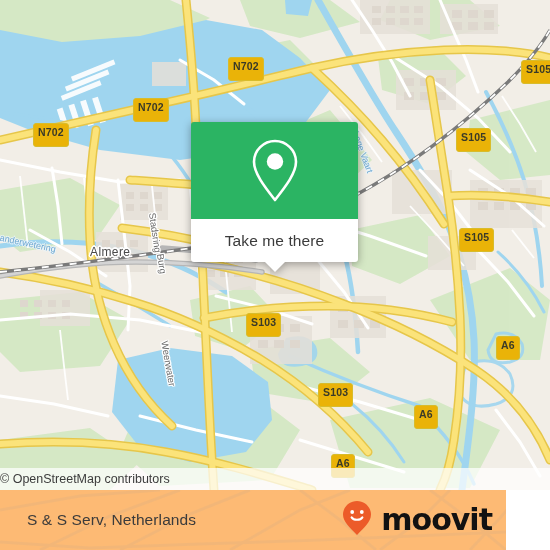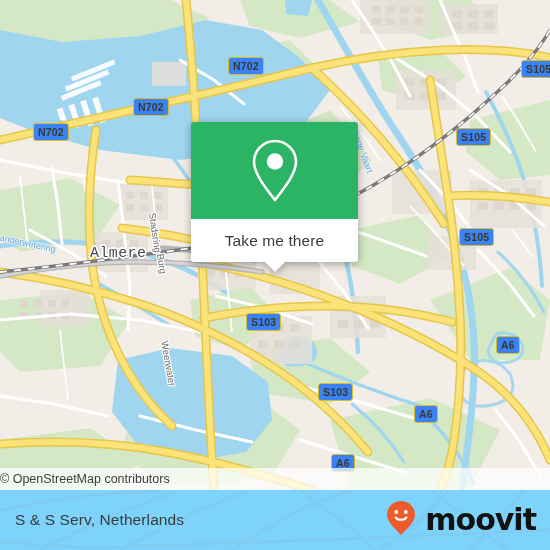--- a/index.html
+++ b/index.html
@@ -21,48 +21,47 @@
     left: 0; top: 0;
     width: 550px; height: 490px;
     overflow: hidden;
     background: #efeae3;
   }
   #map-canvas svg { display: block; }
 
   
   .shield {
     position: absolute;
-    background: #3b82f6;
+    background: #eab308;
     border: 1.4px solid #d8bc2c;
     border-radius: 3px;
     color: #3a3a28;
     font-size: 10.5px;
     font-weight: bold;
     line-height: 1;
-    padding: 3px 4px 2px 4px;
+    padding: 3px 4px 8px 4px;
     letter-spacing: 0.2px;
     white-space: nowrap;
     font-family: "Liberation Sans", sans-serif;
   }
 
   
   .maplabel {
     position: absolute;
     color: #5b5b5b;
     white-space: nowrap;
     font-family: "Liberation Sans", sans-serif;
   }
   .city-label {
-    font-size: 15px;
+    font-size: 12px;
     color: #4a4a4a;
     letter-spacing: 0.4px;
     text-shadow:
        1.6px 0 #fff, -1.6px 0 #fff, 0 1.6px #fff, 0 -1.6px #fff,
        1.2px 1.2px #fff, -1.2px 1.2px #fff, 1.2px -1.2px #fff, -1.2px -1.2px #fff;
-    font-family: Liberation Mono, monospace;
   }
   .street-label {
     font-size: 9.5px;
     color: #6b6b6b;
     text-shadow:
        1.2px 0 #fff, -1.2px 0 #fff, 0 1.2px #fff, 0 -1.2px #fff,
        1px 1px #fff, -1px 1px #fff, 1px -1px #fff, -1px -1px #fff;
   }
   .water-label {
     font-size: 9px;
@@ -127,23 +126,24 @@
   #attribution-text {
     font-size: 12.5px;
     color: #3c3c3c;
     font-family: "Liberation Sans", sans-serif;
   }
 
   
   #footer {
     position: absolute;
     left: 0; top: 490px;
-    width: 550px; height: 60px;
-    background: #7dd3fc;
+    width: 494px; height: 60px;
+    background: #fdba74;
     overflow: hidden;
+    padding-left: 12px;
   }
   #footer-watermark {
     position: absolute;
     left: 0; top: 0;
     width: 550px; height: 60px;
     opacity: 0.10;
   }
   #footer-inner {
     position: relative;
     width: 100%; height: 100%;

